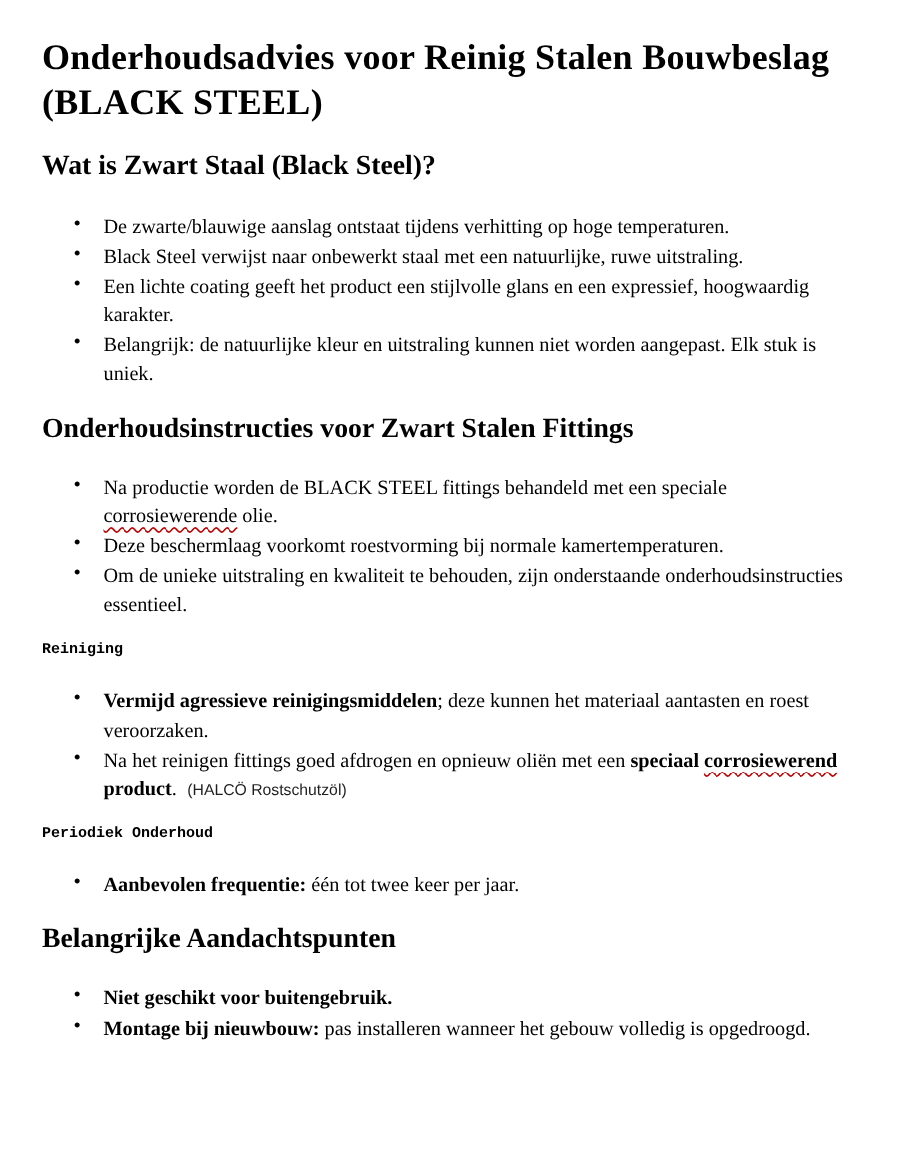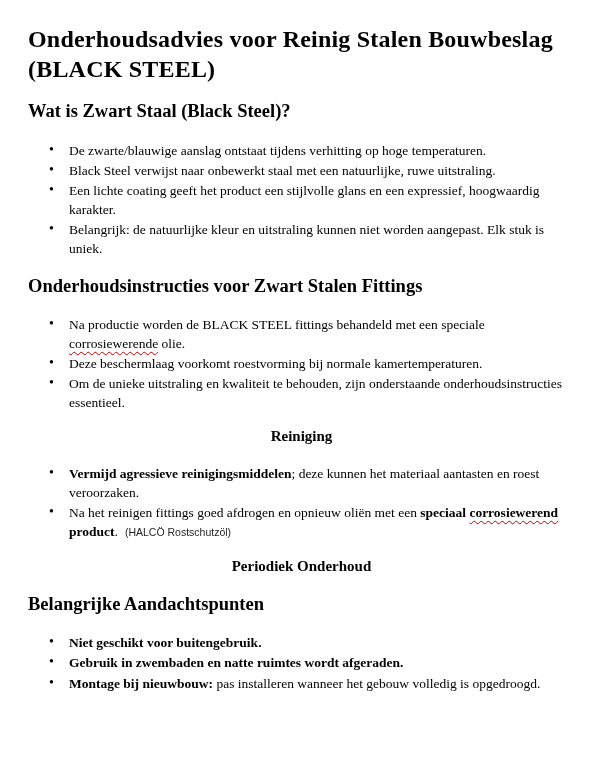--- a/index.html
+++ b/index.html
@@ -27,26 +27,25 @@
     letter-spacing: 0.2px;
   }
   .h2 {
     font-family: "Liberation Serif", "DejaVu Serif", serif;
     font-size: 18.5px;
     font-weight: 700;
     margin: 16px 0 0 0;
     line-height: 1.25;
   }
   .h3 {
-    font-family: Liberation Serif, serif;
-    font-size: 15px;
+    font-family: Liberation Mono, monospace;
+    font-size: 10px;
     font-weight: 700;
     margin: 15px 0 0 0;
     line-height: 1.3;
-    text-align: center;
   }
   ul.bullets {
     list-style: none;
     margin: 17px 0 14px 0;
     padding: 0 0 0 19px;
   }
   ul.bullets li {
     position: relative;
     padding-left: 22px;
     margin: 0 0 1px 0;
@@ -94,21 +93,21 @@
         <li><span>Deze beschermlaag voorkomt roestvorming bij normale kamertemperaturen.</span></li>
         <li><span>Om de unieke uitstraling en kwaliteit te behouden, zijn onderstaande onderhoudsinstructies essentieel.</span></li>
       </ul>
       <h3 class="h3">Reiniging</h3>
       <ul class="bullets">
         <li><span class="run-bold">Vermijd agressieve reinigingsmiddelen</span><span>; deze kunnen het materiaal aantasten en roest veroorzaken.</span></li>
         <li><span>Na het reinigen fittings goed afdrogen en opnieuw oliën met een </span><span class="run-bold">speciaal </span><span class="run-bold run-spell">corrosiewerend</span><span class="run-bold"> product</span><span>.</span><span class="run-small">(HALCÖ Rostschutzöl)</span></li>
       </ul>
       <h3 class="h3">Periodiek Onderhoud</h3>
       <ul class="bullets">
+        <li><span class="run-bold">Aanbevolen frequentie:</span><span> één tot twee keer per jaar.</span></li>
       </ul>
       <h2 class="h2">Belangrijke Aandachtspunten</h2>
       <ul class="bullets">
         <li><span class="run-bold">Niet geschikt voor buitengebruik.</span></li>
-        <li><span class="run-bold">Gebruik in zwembaden en natte ruimtes wordt afgeraden.</span></li>
         <li><span class="run-bold">Montage bij nieuwbouw:</span><span> pas installeren wanneer het gebouw volledig is opgedroogd.</span></li>
       </ul>
     </div>
 </div>
 
 </body></html>

